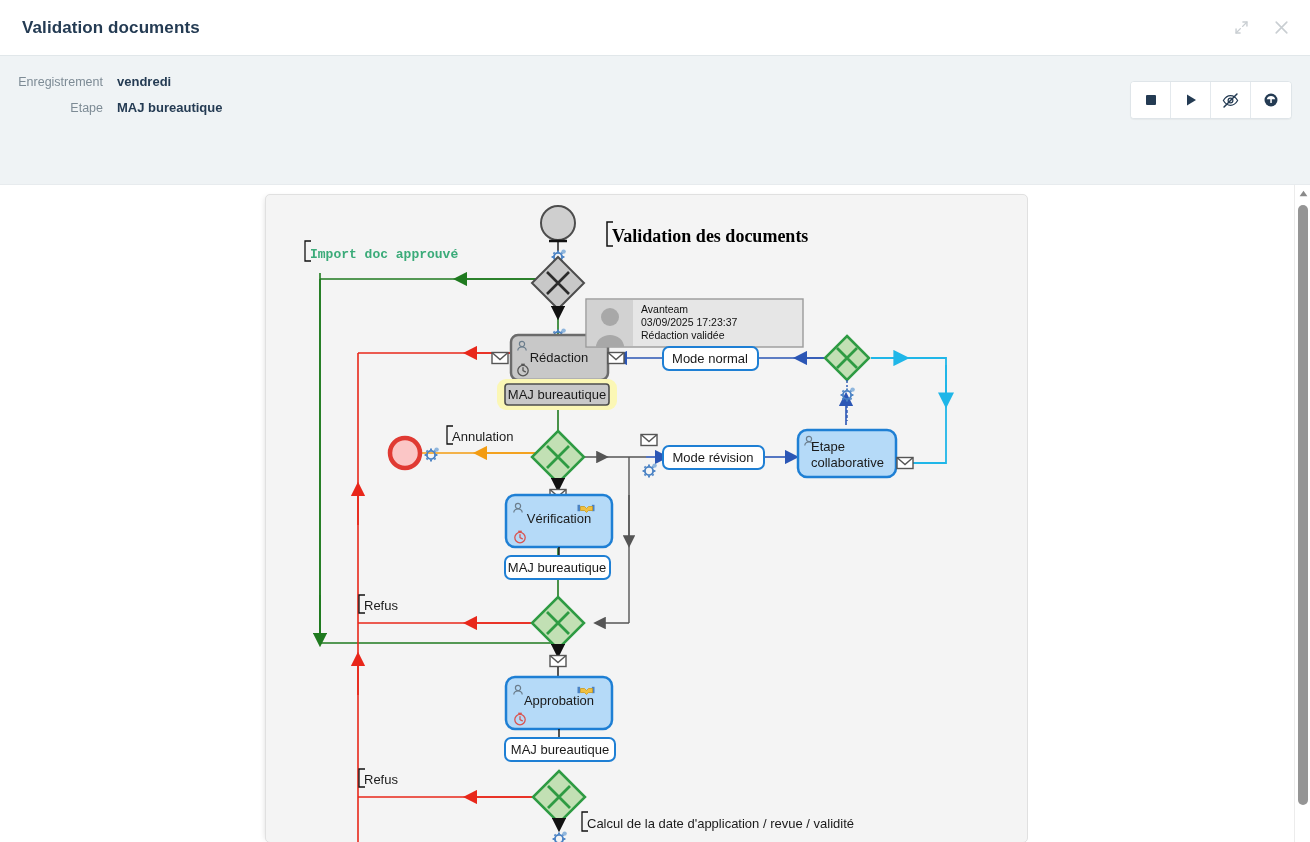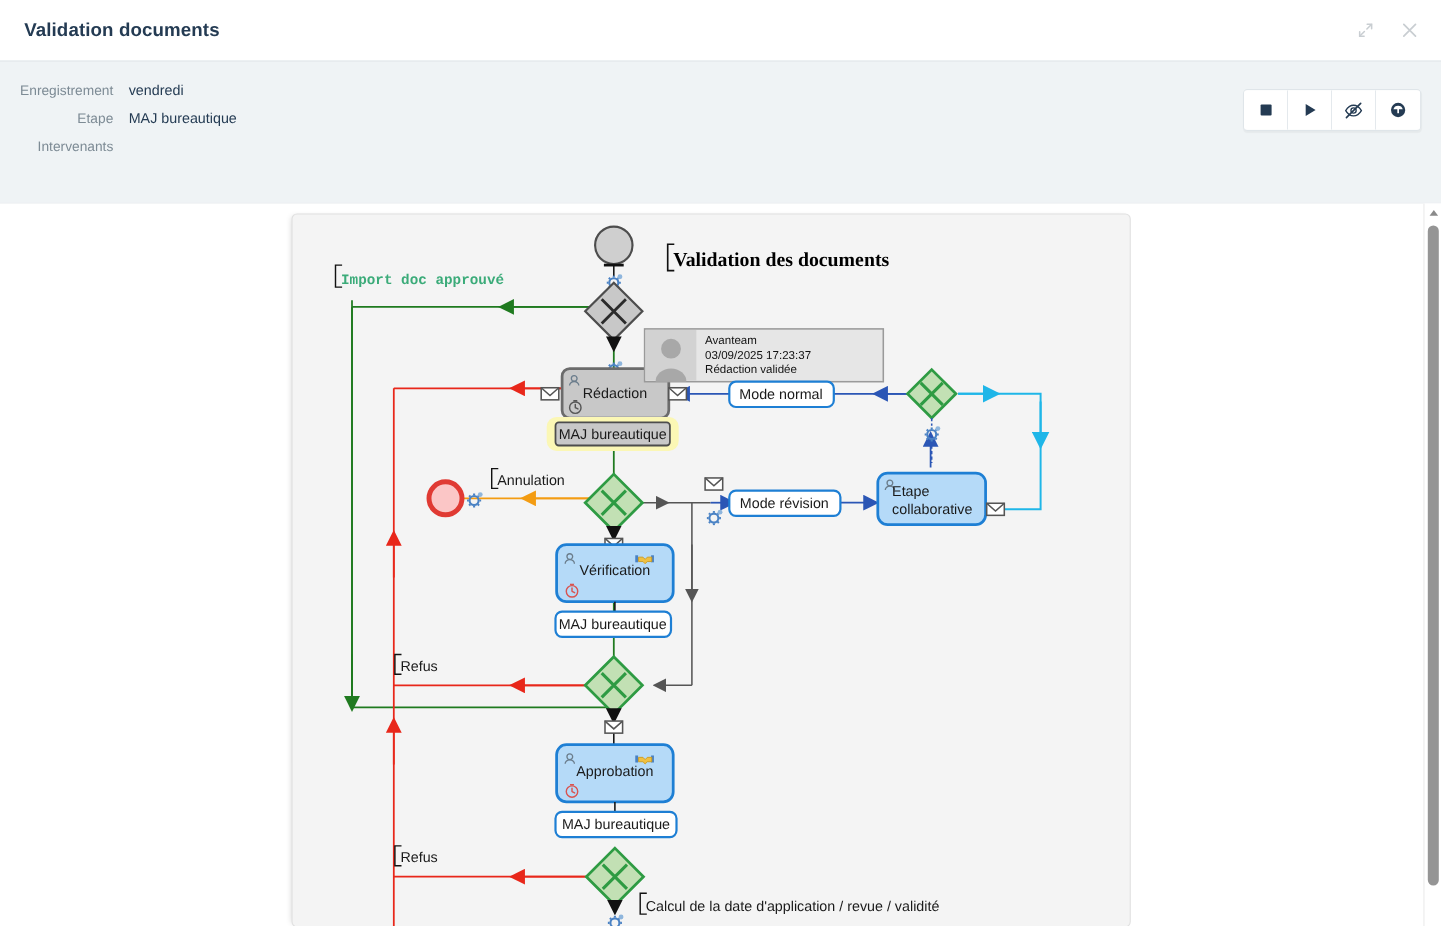--- a/index.html
+++ b/index.html
@@ -24,21 +24,21 @@
   
   .infostrip {
     background:#eff3f5; border-top:1px solid #e1e7ea; height:154px; position:relative;
     padding: 18px 0 0 0;
   }
   .field-row { display:flex; align-items:baseline; margin-bottom:11px; }
   .field-label {
     width: 103px; text-align:right; font-size:12.5px; color:#7d8b95;
     padding-right:0; flex:0 0 auto;
   }
-  .field-value { margin-left:14px; font-size:13px; font-weight:normal; color:#243b53; }
+  .field-value { margin-left:14px; font-size:13px; font-weight:bold; color:#243b53; }
   .field-row.empty .field-value { font-weight:normal; }
 
   .toolbar {
     position:absolute; right:18px; top:25px; display:flex;
     background:#ffffff; border:1px solid #dfe5e9; border-radius:4px; overflow:hidden;
     box-shadow: 0 1px 1px rgba(0,0,0,.04);
   }
   .tb-btn {
     width:40px; height:36px; display:flex; align-items:center; justify-content:center;
     border-right:1px solid #e4e9ed; cursor:pointer; background:#fff;
@@ -106,24 +106,20 @@
     <div class="field-row">
       <div class="field-label">Enregistrement</div>
       <div class="field-value">vendredi</div>
     </div>
 
     <div class="field-row">
       <div class="field-label">Etape</div>
       <div class="field-value">MAJ bureautique</div>
     </div>
 
-    <div class="field-row empty">
-      <div class="field-label">Intervenants</div>
-      <div class="field-value"></div>
-    </div>
 
     <div class="toolbar">
       <div class="tb-btn">
         <svg width="16" height="16" viewBox="0 0 16 16">
           <rect x="3" y="3" width="10" height="10" rx="1" fill="#243b53"></rect>
         </svg>
       </div>
       <div class="tb-btn">
         <svg width="16" height="16" viewBox="0 0 16 16">
           <path d="M4 2.5 L13 8 L4 13.5 Z" fill="#243b53"></path>

